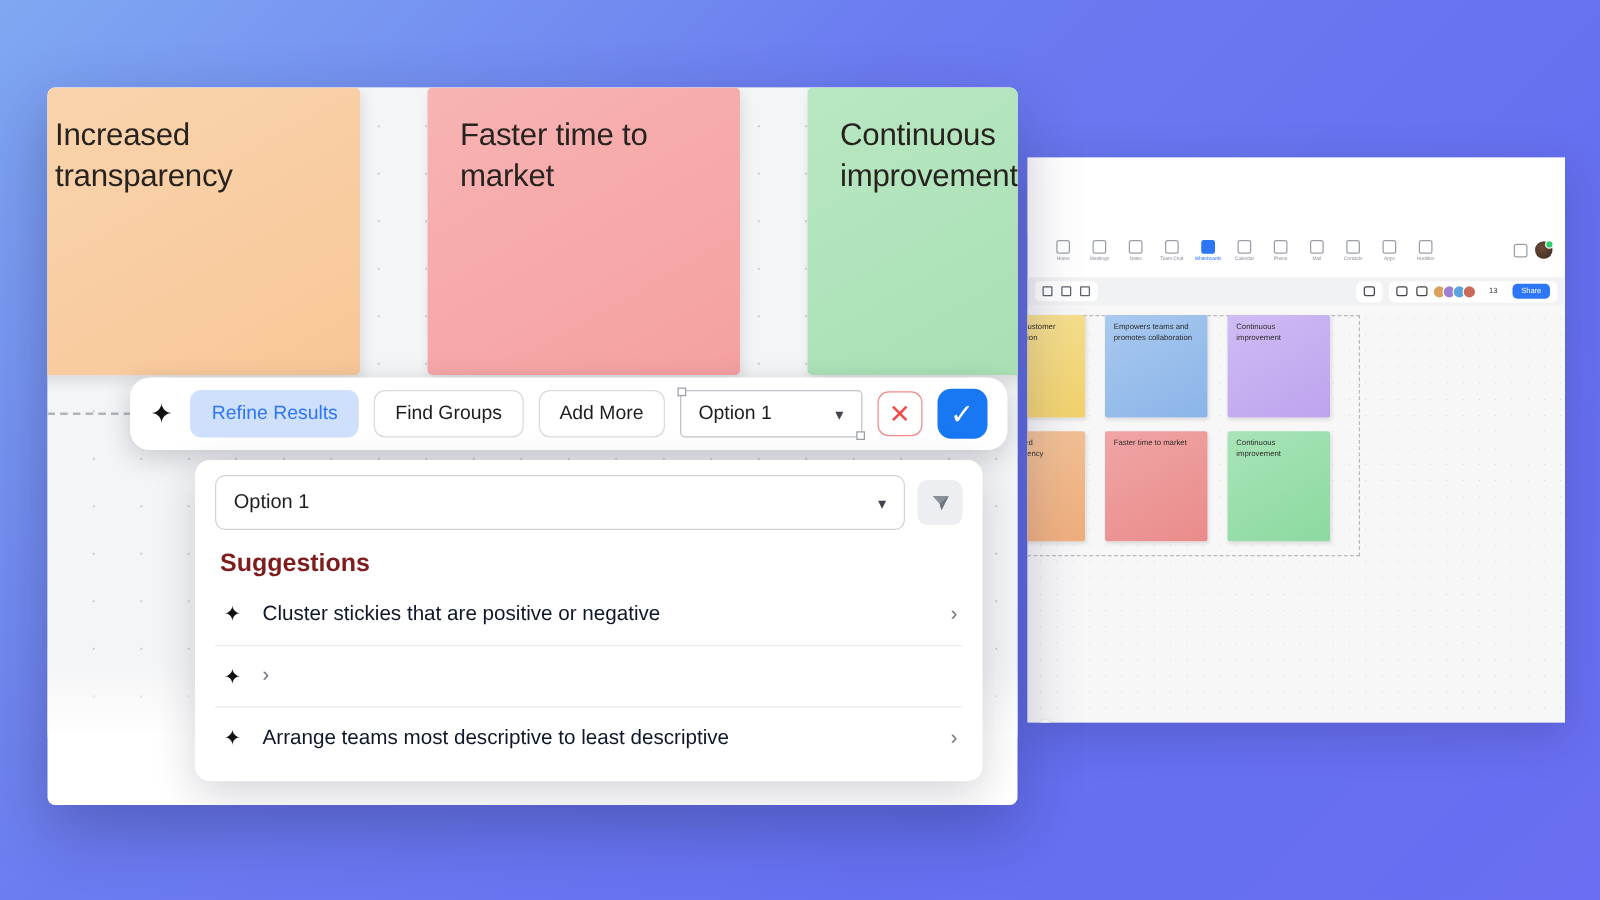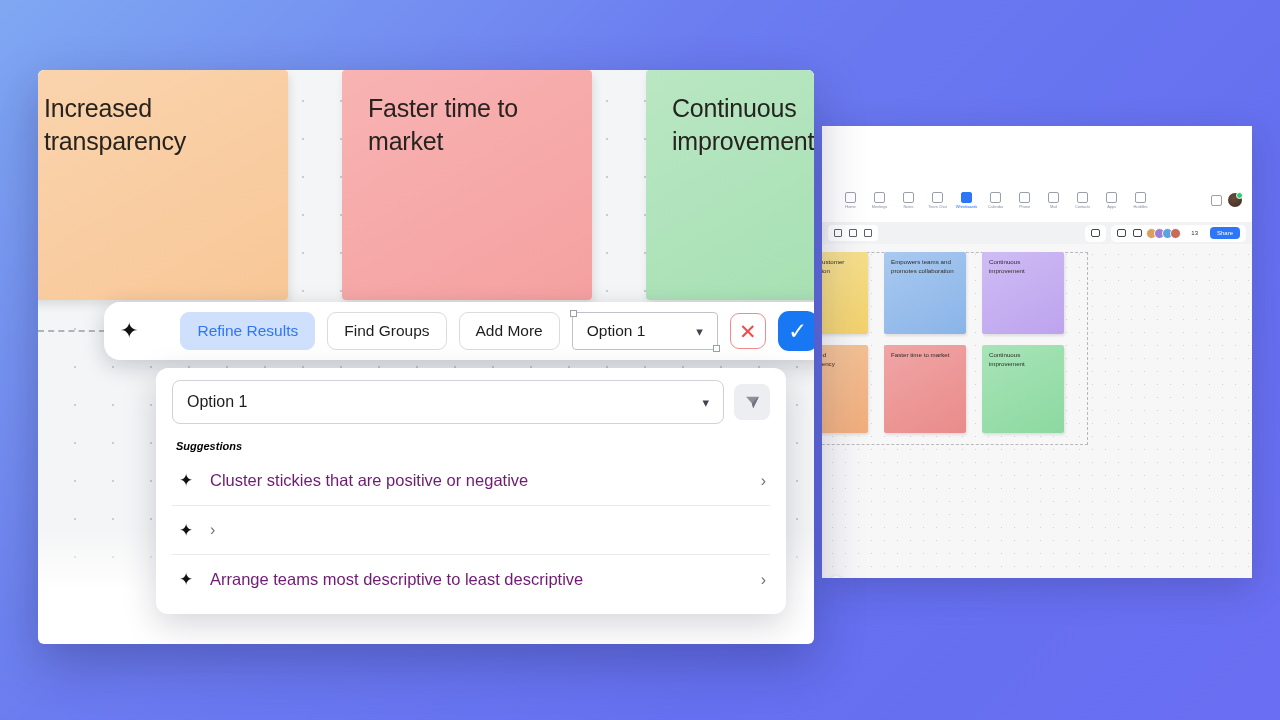--- a/index.html
+++ b/index.html
@@ -145,21 +145,21 @@
     padding: 0 16px;
     box-shadow: 0 6px 22px rgba(20,20,50,0.20);
   }
   .spark-icon { font-size: 22px; line-height: 1; color: #111; margin-right: 2px; }
   .ab-btn {
     font-size: 15.5px; color: #1e1e1e; background: #fff;
     border: 1px solid #d9dbdf; border-radius: 9px;
     padding: 9px 16px; white-space: nowrap; cursor: pointer;
   }
   .ab-btn.primary {
-    background: #cfe0fd; border-color: #cfe0fd; color: #2d76f7; margin-left: 28px;
+    background: #cfe0fd; border-color: #cfe0fd; color: #2d76f7;
   }
   .ab-select {
     position: relative; border: 1px solid #bfc3c9; border-radius: 4px;
     background: #fff; padding: 9px 14px; min-width: 146px;
     display: flex; align-items: center; justify-content: space-between;
     font-size: 15.5px; color: #1e1e1e; cursor: pointer;
   }
   .ab-select::before, .ab-select::after {
     content: ''; position: absolute; width: 5px; height: 5px;
     border: 1px solid #9aa0aa; background: #fff;
@@ -192,32 +192,31 @@
     padding: 12px 14px; font-size: 16px; color: #1e1e1e;
     display: flex; align-items: center; justify-content: space-between;
     cursor: pointer; background: #fff;
   }
   .send-btn {
     width: 36px; height: 36px; background: #eceef1; border-radius: 8px;
     display: flex; align-items: center; justify-content: center;
     cursor: pointer;
   }
   .sugg-title {
-    font-size: 11px; font-weight: bold; color: #000000;
+    font-size: 20px; font-weight: bold; color: #7f1d1d;
     margin: 16px 4px 4px 4px;
-    font-style: italic;
   }
   .sugg-row {
     display: flex; align-items: center; gap: 14px;
     padding: 15px 4px; border-bottom: 1px solid #e9eaec;
     cursor: pointer;
   }
   .sugg-row:last-child { border-bottom: none; }
   .sugg-spark { font-size: 17px; line-height: 1; color: #111; width: 20px; text-align: center; }
-  .sugg-text { flex: 1; font-size: 16.5px; color: #701a75; }
+  .sugg-text { flex: 1; font-size: 16.5px; color: #0f172a; }
   .sugg-chev { font-size: 16px; color: #6d737c; }
 </style>
 </head>
 <body>
 
 <div class="mini-window">
 
   <div class="mini-titlebar"></div>
 
   <div class="mini-nav" id="mini-nav">

